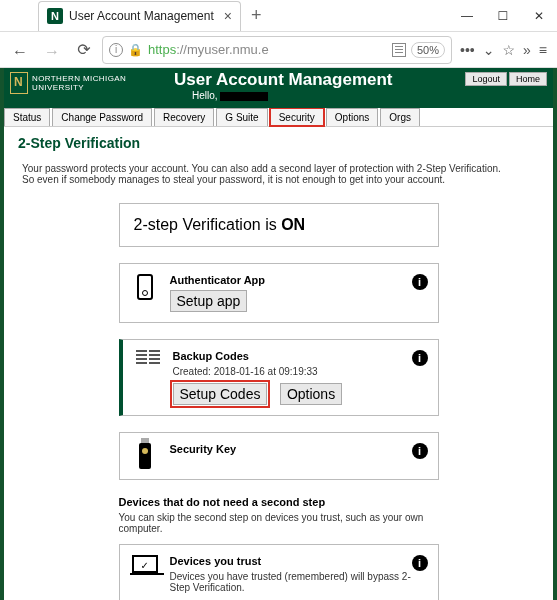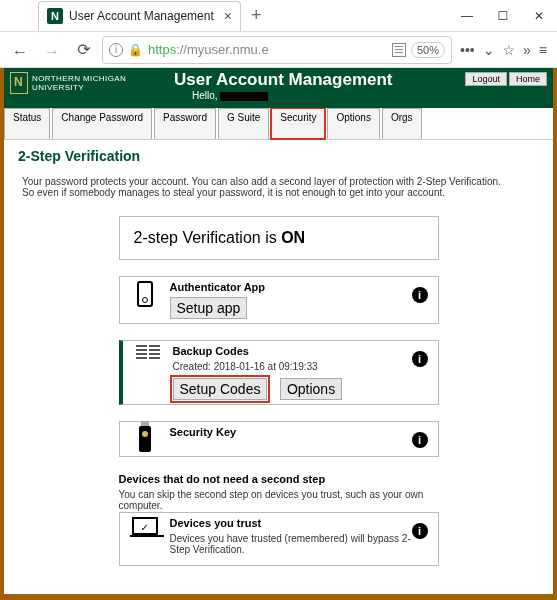--- a/index.html
+++ b/index.html
@@ -18,49 +18,49 @@
 .urlbar{flex:1;display:flex;align-items:center;border:1px solid #ccc;border-radius:4px;height:28px;padding:0 6px;gap:5px}
 .lock{color:#4caf50;font-size:12px}
 .info-i{width:14px;height:14px;border:1px solid #888;border-radius:50%;display:flex;align-items:center;justify-content:center;font-size:10px;color:#888}
 .url{font-size:13px;color:#888;flex:1;overflow:hidden;white-space:nowrap}
 .url .https{color:#4caf50}
 .reader{width:14px;height:14px;border:1px solid #888;display:flex;flex-direction:column;justify-content:center;gap:2px;padding:2px}
 .reader span{height:1px;background:#888}
 .zoom{font-size:11px;border:1px solid #ccc;border-radius:8px;padding:1px 5px;color:#555}
 .tb-icons{display:flex;gap:8px;align-items:center;padding:0 4px}
 .tb-icons span{color:#555;cursor:pointer;font-size:14px}
-.page-wrap{background:#a16207;padding:0 4px 4px 4px;height:532px;overflow:auto}
+.page-wrap{background:#14532d;padding:0 4px 4px 4px;height:532px;overflow:auto}
 .header{background:#005030;display:flex;align-items:flex-start;padding:4px 6px 0 6px;height:40px;position:relative}
 .logo{display:flex;align-items:center;color:#fff;font-size:8px;letter-spacing:0.4px;gap:4px}
 .logo-icon{width:18px;height:22px;border:1px solid #d4b85a;position:relative}
 .logo-icon::before{content:"N";position:absolute;top:2px;left:3px;color:#d4b85a;font-size:12px;font-weight:bold}
 .app-title{color:#fff;font-size:17px;font-weight:bold;position:absolute;left:170px;top:2px}
 .hello{color:#fff;font-size:10px;position:absolute;left:188px;top:22px}
 .hello .blk{display:inline-block;background:#000;width:48px;height:9px;vertical-align:middle}
 .hbtns{position:absolute;right:6px;top:4px;display:flex;flex-direction:row;gap:2px}
 .hbtn{background:#e8e8e8;border:1px solid #aaa;font-size:9px;padding:1px 6px;cursor:pointer}
 .content{background:#fff;padding:0;min-height:486px}
-.tabstrip{display:flex;border-bottom:1px solid #ccc;height:32px}
+.tabstrip{display:flex;border-bottom:1px solid #ccc;height:19px}
 .ptab{font-size:10px;padding:3px 8px;border:1px solid #aaa;border-bottom:none;background:#f4f4f4;margin-right:2px;cursor:pointer}
 .ptab.hi{outline:2px solid #d93025;outline-offset:-1px}
 .inner{padding:8px 14px}
 .pgtitle{color:#005030;font-size:14px;font-weight:bold;margin-bottom:12px}
 .intro{font-size:10px;color:#333;margin-bottom:18px;padding-left:4px}
 .cards{width:320px;margin:0 auto}
-.card{border:1px solid #bbb;padding:4px 12px;margin-bottom:16px;position:relative;display:flex;gap:12px}
+.card{border:1px solid #bbb;padding:10px 12px;margin-bottom:16px;position:relative;display:flex;gap:12px}
 .card.hi{border-left:4px solid #005030}
 .card .ic{width:26px;flex-shrink:0;display:flex;align-items:flex-start;justify-content:center}
 .card .bd{flex:1}
 .card .ttl{font-size:11px;font-weight:bold;margin-bottom:4px}
 .card .sub{font-size:10px;color:#333;margin-bottom:6px}
 .info-icon{position:absolute;right:10px;top:10px;width:16px;height:16px;border-radius:50%;background:#000;color:#fff;display:flex;align-items:center;justify-content:center;font-size:11px;font-weight:bold;cursor:pointer}
 .sbtn{font-size:14px;background:#e8e8e8;border:1px solid #aaa;padding:2px 6px;cursor:pointer;margin-right:8px}
 .sbtn.hi{outline:2px solid #d93025;outline-offset:1px}
 .sec-head{font-size:11px;font-weight:bold;margin:6px 0 4px}
-.sec-sub{font-size:10px;color:#333;margin-bottom:1px}
+.sec-sub{font-size:10px;color:#333;margin-bottom:10px}
 .phone{width:16px;height:26px;border:2px solid #000;border-radius:3px;position:relative}
 .phone::after{content:"";position:absolute;bottom:2px;left:50%;transform:translateX(-50%);width:4px;height:4px;border:1px solid #000;border-radius:50%}
 .codes{display:grid;grid-template-columns:1fr 1fr;gap:2px;width:24px}
 .codes span{height:2px;background:#555}
 .usb{width:12px;height:26px;background:#000;border-radius:2px;position:relative}
 .usb::before{content:"";position:absolute;top:-5px;left:2px;width:8px;height:5px;background:#aaa}
 .usb::after{content:"";position:absolute;top:5px;left:3px;width:6px;height:6px;background:#d4b85a;border-radius:50%}
 .laptop{width:26px;height:18px;border:2px solid #000;position:relative}
 .laptop::after{content:"";position:absolute;bottom:-4px;left:-4px;width:34px;height:2px;background:#000}
 .laptop .chk{position:absolute;top:3px;left:7px;font-size:10px}
@@ -120,21 +120,21 @@
     <div class="hbtns">
       <button class="hbtn">Logout</button>
       <button class="hbtn">Home</button>
     </div>
   </div>
 
   <div class="content">
     <div class="tabstrip">
       <div class="ptab">Status</div>
       <div class="ptab">Change Password</div>
-      <div class="ptab">Password</div>
+      <div class="ptab">Recovery</div>
       <div class="ptab">G Suite</div>
       <div class="ptab hi">Security</div>
       <div class="ptab">Options</div>
       <div class="ptab">Orgs</div>
     </div>
 
     <div class="inner">
       <div class="pgtitle">2-Step Verification</div>
       <div class="intro">
         <div>Your password protects your account. You can also add a second layer of protection with 2-Step Verification.</div>

